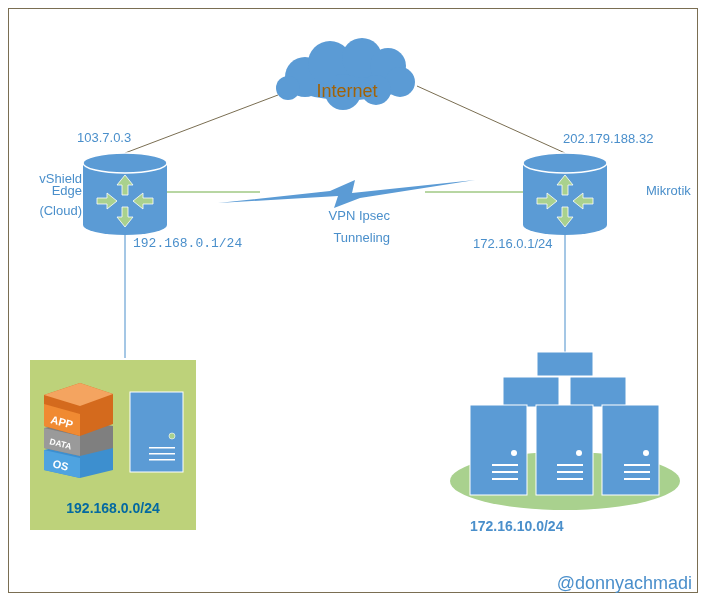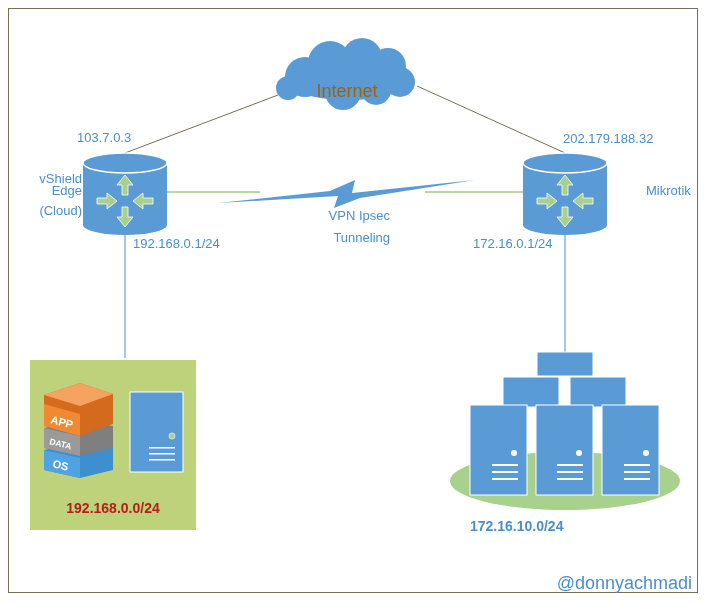--- a/index.html
+++ b/index.html
@@ -6,21 +6,21 @@
   body { width: 708px; height: 603px; position: relative; overflow: hidden;
          font-family: "Liberation Sans", sans-serif; }
   .frame { position: absolute; left: 8px; top: 8px; width: 690px; height: 585px;
            border: 1px solid #7a6e52; border-right-width: 1px; box-sizing: border-box; }
   svg.diagram { position: absolute; left: 0; top: 0; width: 708px; height: 603px; }
   .lbl { position: absolute; font-size: 13px; color: #4a8fcb; white-space: nowrap; line-height: 16px; }
   .lbl.center { text-align: right; }
   .cloud-text { position: absolute; left: 292px; top: 81px; width: 110px; text-align: center;
                 font-size: 18px; color: #a16207; }
   .net-left { position: absolute; left: 30px; top: 500px; width: 166px; text-align: center;
-              font-size: 14px; font-weight: bold; color: #b91c1c; }
+              font-size: 14px; font-weight: bold; color: #0369a1; }
   .net-right { position: absolute; left: 470px; top: 518px; width: 200px; text-align: left;
                font-size: 14px; font-weight: bold; color: #4a8fcb; }
   .credit { position: absolute; right: 16px; top: 573px; font-size: 18px; color: #4a8fcb; }
 </style>
 </head>
 <body>
 
 <div class="frame"></div>
 
 <svg class="diagram" viewBox="0 0 708 603">
@@ -124,21 +124,21 @@
     <rect x="624" y="478" width="26" height="2" fill="#ffffff"></rect>
   </g>
 </svg>
 
 <div class="cloud-text">Internet</div>
 
 <div class="lbl" style="left:77px; top:130px;">103.7.0.3</div>
 <div class="lbl center" style="left:22px; top:171px; width:60px;">vShield</div>
 <div class="lbl center" style="left:22px; top:183px; width:60px;">Edge</div>
 <div class="lbl center" style="left:22px; top:203px; width:60px;">(Cloud)</div>
-<div class="lbl" style="left:133px; top:236px;">192.168.0.1/24</div>
+<div class="lbl" style="left:133px; top:236px;font-family:Liberation Mono, monospace;">192.168.0.1/24</div>
 
 <div class="lbl" style="left:563px; top:131px;text-align:center;">202.179.188.32</div>
 <div class="lbl" style="left:613px; top:183px;margin-left:33px;">Mikrotik</div>
 <div class="lbl" style="left:473px; top:236px;">172.16.0.1/24</div>
 
 <div class="lbl center" style="left:300px; top:208px; width:90px;">VPN Ipsec</div>
 <div class="lbl center" style="left:300px; top:230px; width:90px;">Tunneling</div>
 
 <div class="net-left">192.168.0.0/24</div>
 <div class="net-right">172.16.10.0/24</div>

